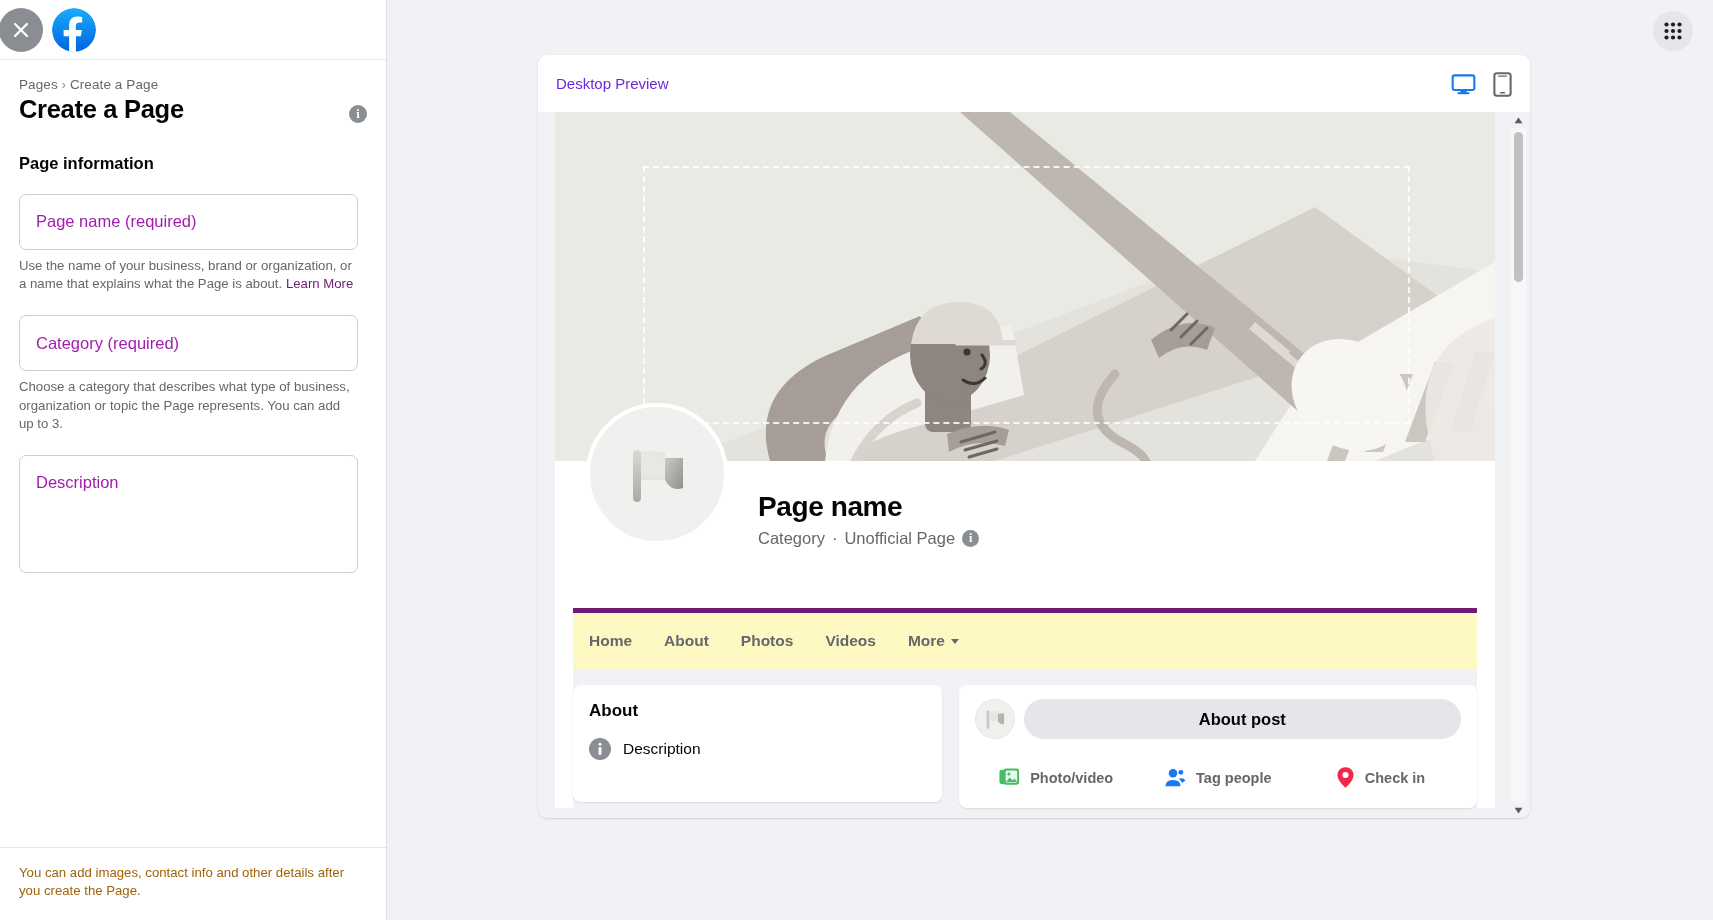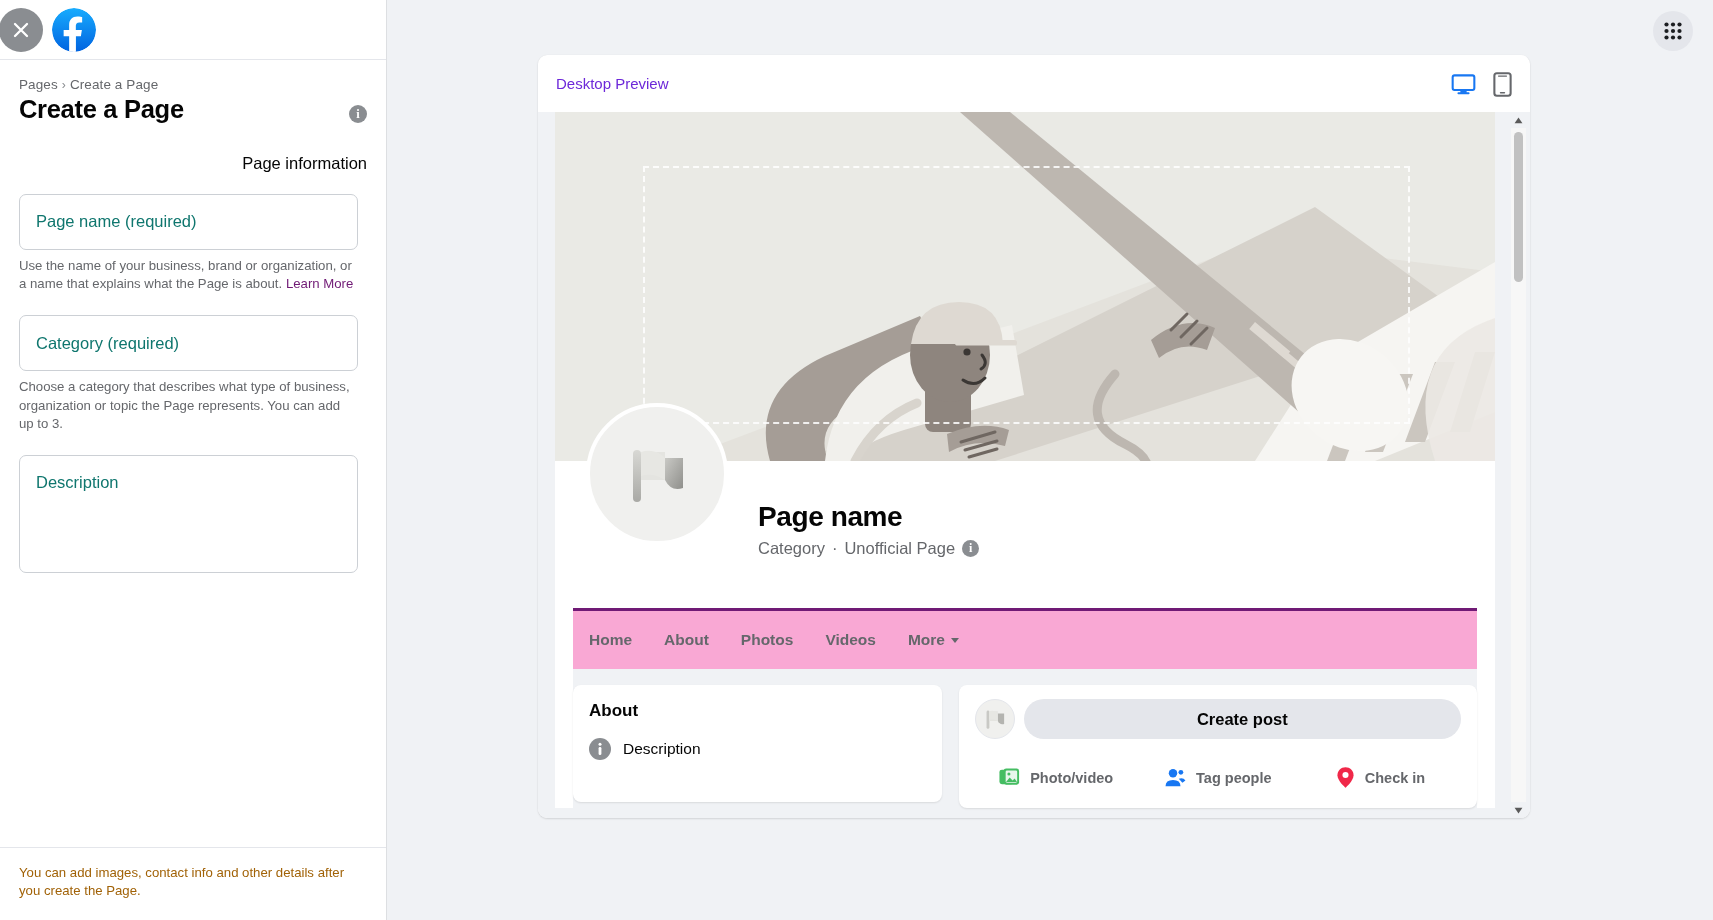--- a/index.html
+++ b/index.html
@@ -67,38 +67,37 @@
   .info-circle {
     width: 18px; height: 18px; border-radius: 50%;
     background: #8a8d91; color: #fff;
     font-size: 12.5px; font-weight: bold;
     display: flex; align-items: center; justify-content: center;
     font-family: "Liberation Serif", serif;
     margin-top: 11px; flex: 0 0 auto;
     cursor: pointer;
   }
   .section-label {
-    font-size: 16.5px; font-weight: normal; color: #050505;
+    font-size: 16.5px; font-weight: bold; color: #050505;
     margin-top: 28px;
-    text-align: right;
   }
 
   .field {
     margin-top: 21px;
     width: 339px;
     border: 1px solid #ccd0d5;
     border-radius: 7px;
     background: #fff;
     padding: 0 16px;
     height: 56px;
     display: flex; align-items: center;
     cursor: text;
   }
   .field-text {
-    font-size: 16.5px; color: #0f766e;
+    font-size: 16.5px; color: #a21caf;
   }
   .field.textarea {
     height: 118px;
     align-items: flex-start;
     padding-top: 17px;
   }
   .helper {
     font-size: 13.2px; color: #65676b;
     line-height: 1.41;
     margin-top: 7px;
@@ -198,41 +197,41 @@
     position: absolute;
     left: 31px; top: -58px;
     width: 142px; height: 142px;
     border-radius: 50%;
     background: #f0f0ee;
     border: 4px solid #fff;
     display: flex; align-items: center; justify-content: center;
     overflow: hidden;
   }
   .pname-wrap {
-    position: absolute; left: 203px; top: 40px;
+    position: absolute; left: 203px; top: 30px;
   }
   .pname {
     font-size: 28px; font-weight: bold; color: #050505;
     letter-spacing: -0.4px;
   }
   .psub {
     display: flex; align-items: center; gap: 7px;
     margin-top: 6px;
     font-size: 16.5px; color: #65676b;
   }
   .psub .info-circle { margin-top: 0; width: 17px; height: 17px; font-size: 12px; }
 
   
   .nav-row {
     position: relative;
     margin: 0 18px;
-    border-top: 3px solid #701a75;
+    border-top: 5px solid #701a75;
     height: 61px;
     display: flex; align-items: center;
-    background: #f9a8d4;
+    background: #fef9c3;
   }
   .nav-tabs { display: flex; align-items: center; }
   .nav-tab {
     font-size: 15.5px; color: #65676b; font-weight: bold;
     padding: 8px 16px; border-radius: 7px;
     cursor: pointer;
     display: flex; align-items: center; gap: 6px;
   }
   .caret {
     width: 0; height: 0;
@@ -558,21 +557,21 @@
         <div class="card post-card">
           <div class="post-top">
             <div class="post-avatar">
               <svg width="26" height="26" viewBox="0 0 74 74">
                 <rect x="13" y="13" width="8" height="52" rx="4" fill="#c9c9c5"></rect>
                 <path d="M21 15 h24 v28 h-24z" fill="#e4e4e0"></path>
                 <path d="M45 21 h18 v30 q-12 4 -18 -8z" fill="#b4b4b0"></path>
                 <path d="M21 15 q14 -4 24 6 v22 q-12 -8 -24 -4z" fill="#e7e7e3"></path>
               </svg>
             </div>
-            <div class="post-input">Create post</div>
+            <div class="post-input">About post</div>
           </div>
           <div class="post-actions">
             <div class="post-action">
               <svg width="23" height="23" viewBox="0 0 24 24">
                 <rect x="1.5" y="4" width="15" height="15" rx="2.6" fill="#45bd62"></rect>
                 <rect x="6" y="2.5" width="16" height="17" rx="2.6" fill="#45bd62"></rect>
                 <rect x="8" y="4.6" width="12" height="12.8" rx="1.4" fill="#e8f6ec"></rect>
                 <circle cx="11.4" cy="8.4" r="1.6" fill="#45bd62"></circle>
                 <path d="M8.4 16.6 l3.8-4.6 3 3.2 2.2-2.2 2.4 3.6z" fill="#45bd62"></path>
               </svg>

